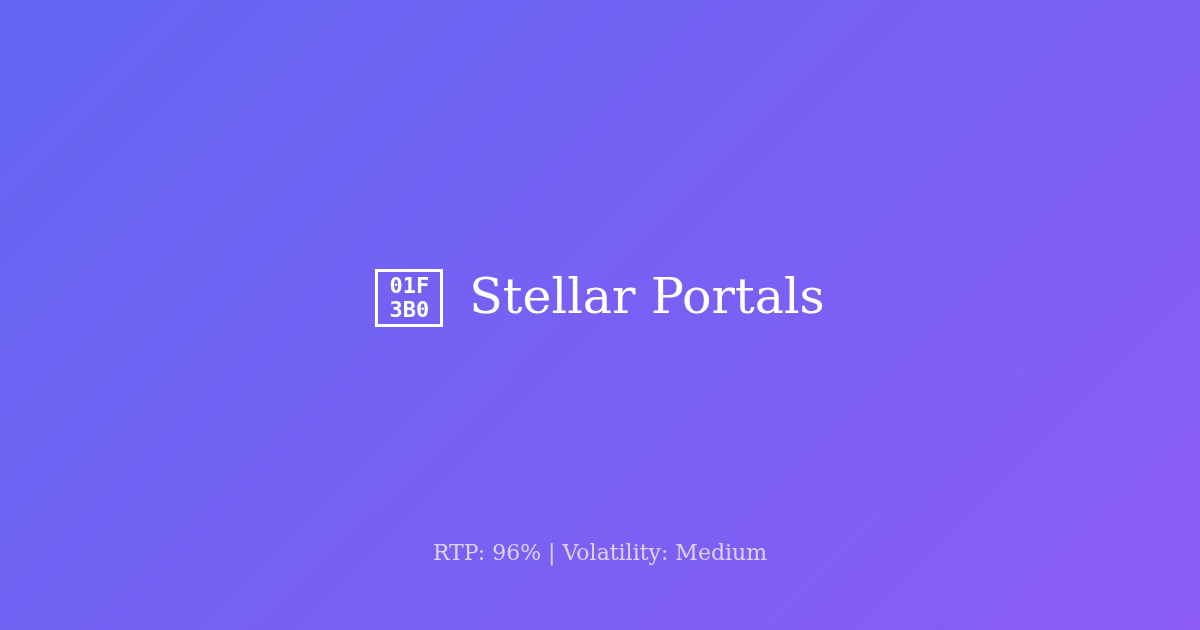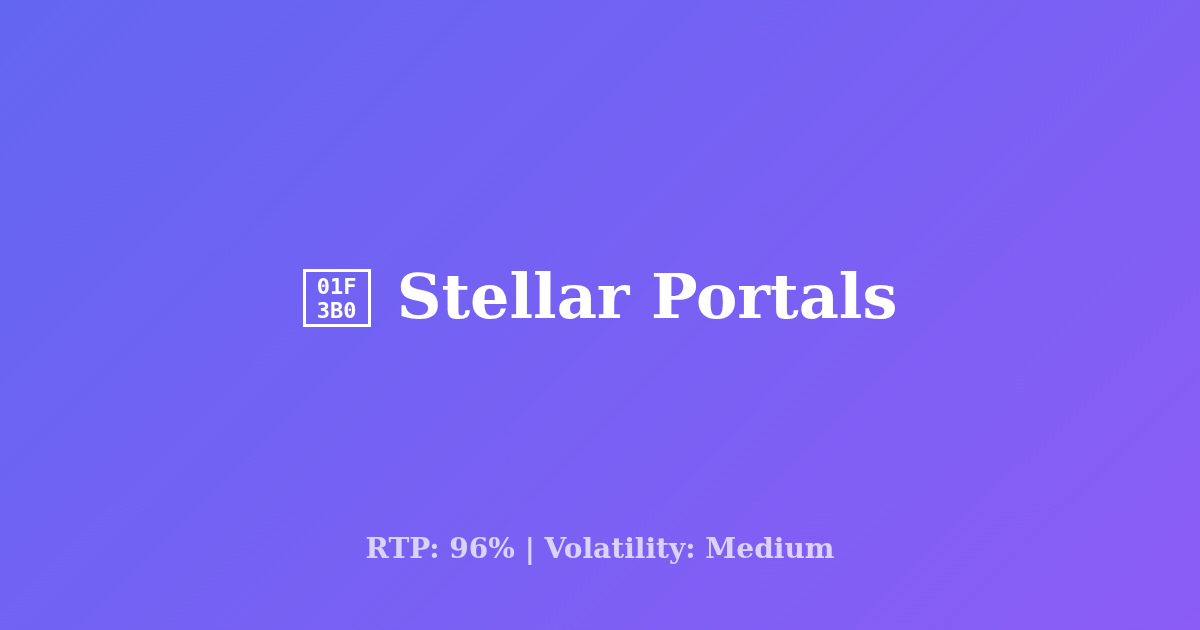--- a/index.html
+++ b/index.html
@@ -65,22 +65,22 @@
     font-size: 22px;
     font-weight: 700;
     line-height: 24px;
     letter-spacing: 0px;
     color: #ffffff;
     white-space: pre;
   }
 
   .hero-title {
     font-family: "DejaVu Serif", "Liberation Serif", serif;
-    font-weight: 700;
-    font-size: 62px;
+    font-weight: 400;
+    font-size: 49px;
     line-height: 1.04;
     color: #ffffff;
     white-space: nowrap;
     letter-spacing: 0px;
   }
 
   .hero-subtitle {
     font-family: "DejaVu Serif", "Liberation Serif", serif;
     font-weight: 400;
     font-size: 37px;
@@ -91,22 +91,22 @@
   }
 
   
   .hero-meta {
     position: absolute;
     left: 0;
     right: 0;
     bottom: 64px;
     text-align: center;
     font-family: "DejaVu Serif", "Liberation Serif", serif;
-    font-weight: 700;
-    font-size: 28px;
+    font-weight: 400;
+    font-size: 22px;
     line-height: 1.2;
     color: rgba(255, 255, 255, 0.72);
     white-space: nowrap;
   }
 </style>
 </head>
 <body>
 
 <div class="og-card">
 

